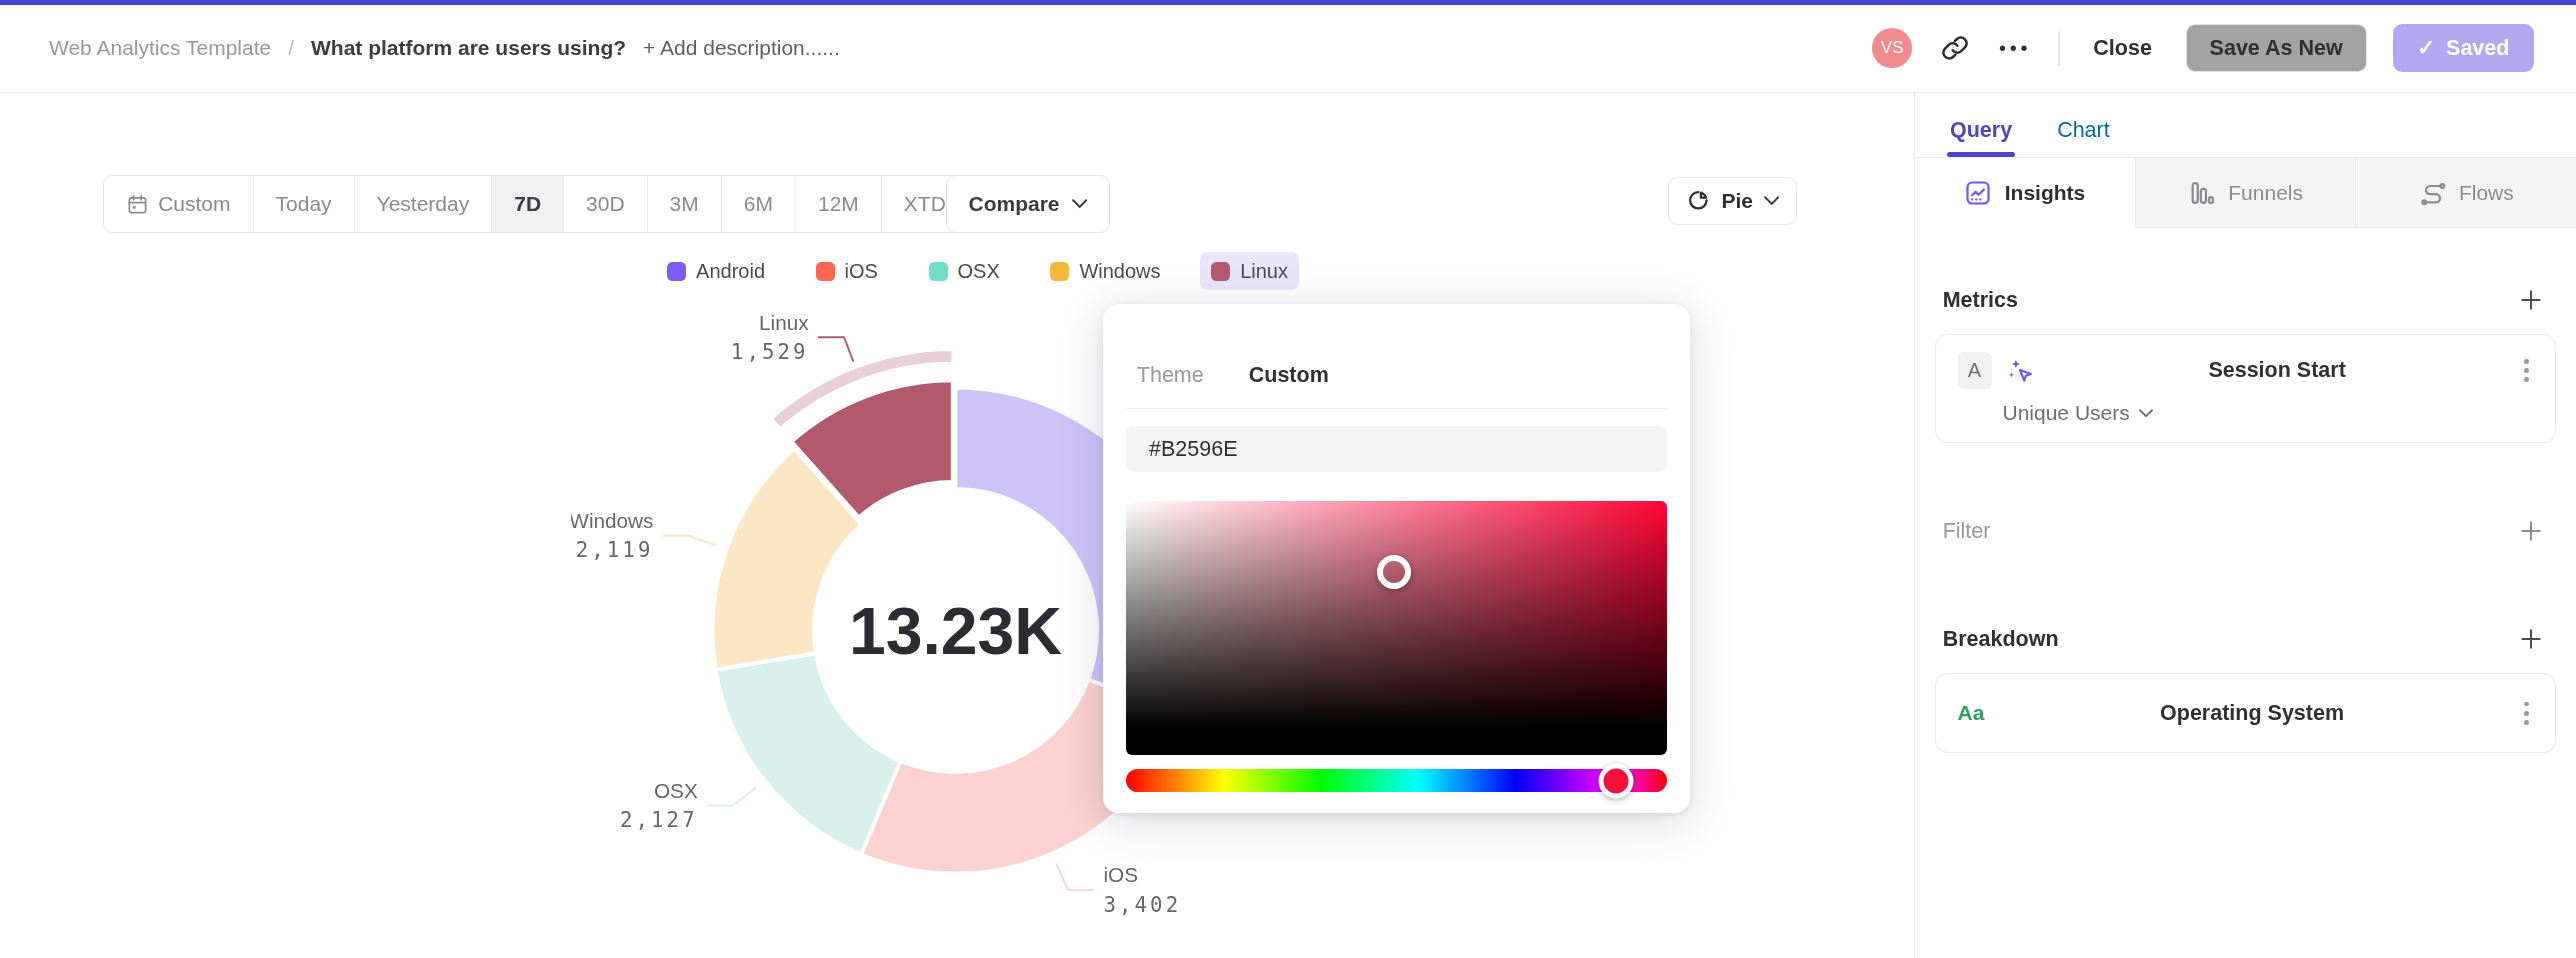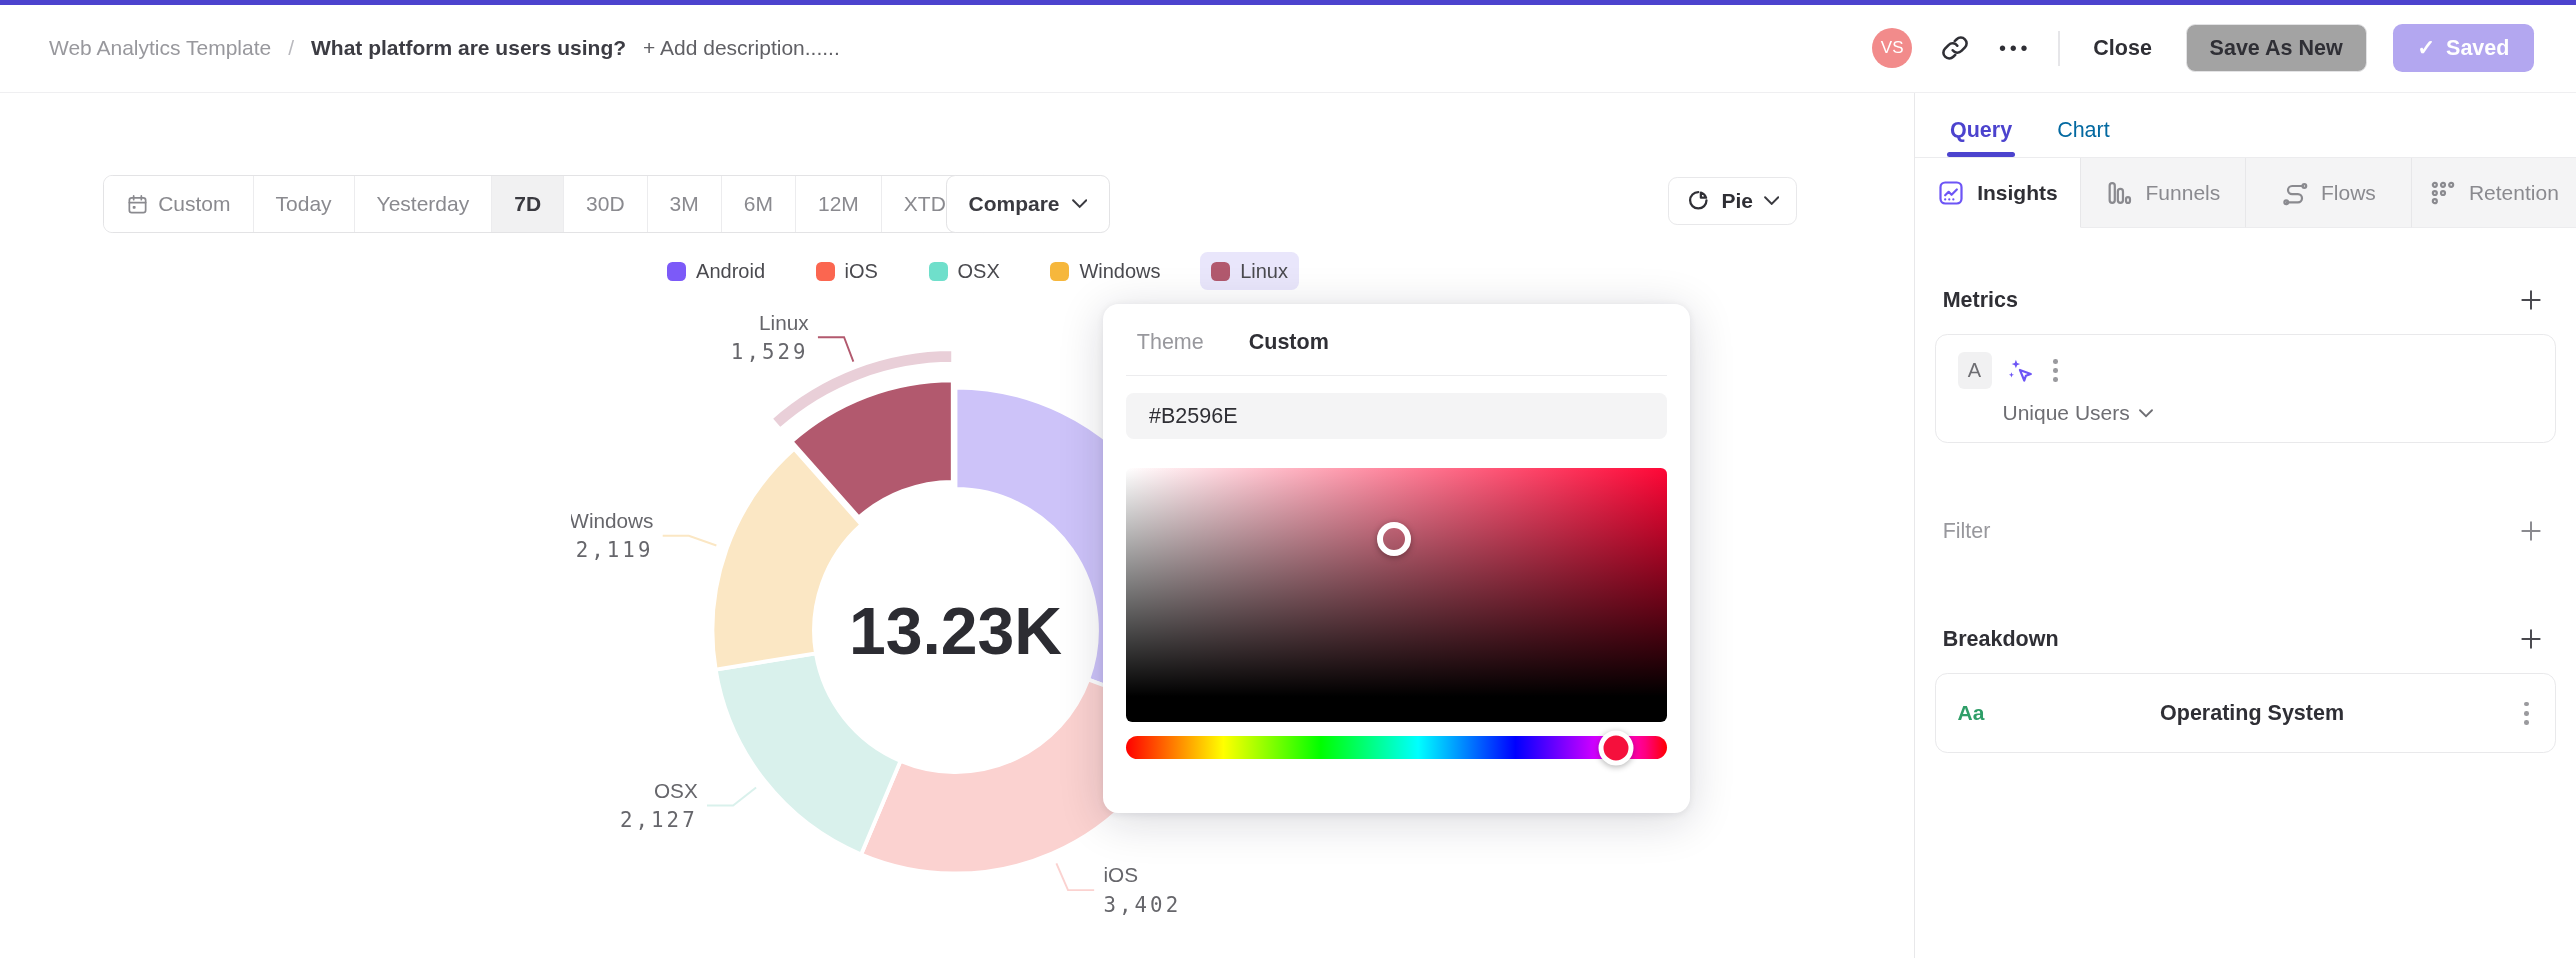--- a/index.html
+++ b/index.html
@@ -54,21 +54,21 @@
   .donut-wrap{ position:absolute; left:571px; top:246px; width:769px; height:769px; z-index:1; }
   .donut-name{ font-size:27px; fill:#66666B; font-family:"Liberation Sans",sans-serif;}
   .donut-value{ font-size:27px; fill:#66666B; font-family:"DejaVu Sans Mono",monospace; letter-spacing:4px;}
   .donut-total{ font-size:86px; font-weight:bold; fill:#2C2C32; font-family:"Liberation Sans",sans-serif;}
   
   .picker{ position:absolute; left:1103px; top:304px; width:587px; height:509px; background:#fff;
     border-radius:15.4px; box-shadow:0 7.7px 46px rgba(20,20,45,.16), 0 1.5px 7.7px rgba(20,20,45,.08);
     z-index:20; padding:0 23px; }
   .picker-tabs{ display:flex; align-items:center; gap:45px; padding:26px 10.8px 20px 10.8px;
     border-bottom:1.5px solid #ECECEE; }
-  .picker-tab{ font-size:21.5px; color:#98989D; cursor:pointer; }
+  .picker-tab{ font-size:21.5px; color:#98989D; cursor:pointer;margin-top:33px; }
   .picker-tab.active{ color:#2F2F35; font-weight:600; }
   .hex-input{ margin-top:17px; height:46px; background:#F4F4F5; border-radius:7.7px; display:flex;
     align-items:center; padding-left:23px; font-size:21.5px; color:#2F2F35; }
   .sv-area{ position:relative; margin-top:29px; height:254px; border-radius:6.2px;
     background-image:linear-gradient(to bottom, rgba(0,0,0,0), #000 90%),
                      linear-gradient(to right, #fff, #FF0636); }
   .sv-handle{ position:absolute; width:34px; height:34px; border-radius:50%;
     border:6.2px solid #fff; box-shadow:0 1.5px 6.2px rgba(0,0,0,.35); transform:translate(-50%,-50%);}
   .hue-bar{ position:relative; margin-top:14px; height:23px; border-radius:11.5px;
     background:linear-gradient(to right,#f00 0%,#ff8000 9%,#ff0 18%,#80ff00 27%,#0f0 36%,#00ff80 45%,#0ff 54%,#0080ff 63%,#00f 72%,#8000ff 81%,#f0f 90%,#ff0080 96%,#f00 100%);}
@@ -310,33 +310,20 @@
       <div class="view-cell">
         <span>
           <svg width="28" height="28" viewBox="0 0 24 24" fill="none" stroke="#8A8A8F" stroke-width="1.9" stroke-linecap="round">
             <path d="M19 6H9.5a3.5 3.5 0 0 0 0 7h5a3.5 3.5 0 0 1 0 7H5"></path>
             <circle cx="20" cy="6" r="1.6"></circle>
             <circle cx="4.5" cy="20" r="1.6"></circle>
           </svg>
         </span>
         <span>Flows</span>
       </div>
-      <div class="view-cell">
-        <span>
-          <svg width="28" height="28" viewBox="0 0 24 24" fill="none" stroke="#8A8A8F" stroke-width="1.9">
-            <circle cx="5" cy="5" r="1.7"></circle>
-            <circle cx="12" cy="5" r="1.7"></circle>
-            <circle cx="19" cy="5" r="1.7"></circle>
-            <circle cx="5" cy="12" r="1.7"></circle>
-            <circle cx="12" cy="12" r="1.7"></circle>
-            <circle cx="5" cy="19" r="1.7"></circle>
-          </svg>
-        </span>
-        <span>Retention</span>
-      </div>
     </div>
 
   <div class="sb-content">
     <div class="section-head mt-metrics">
       <span class="section-title">Metrics</span>
       <span class="plus-btn">
         <svg width="26" height="26" viewBox="0 0 24 24" fill="none" stroke="#48484E" stroke-width="1.8" stroke-linecap="round">
             <path d="M12 4v16M4 12h16"></path>
           </svg>
       </span>
@@ -344,20 +331,21 @@
     <div class="card">
       <div class="card-row">
         <span class="a-badge">A</span>
         <span>
           <svg width="29" height="29" viewBox="0 0 24 24" fill="none">
             <path d="M8.2 3.2l1 2.5 2.5 1-2.5 1-1 2.5-1-2.5-2.5-1 2.5-1z" fill="#6D55F6"></path>
             <path d="M11.5 11.5l9 3.4-4 1.4-1.4 4z" fill="none" stroke="#6D55F6" stroke-width="1.8" stroke-linejoin="round"></path>
             <path d="M4.5 13.5l.6 1.5 1.5.6-1.5.6-.6 1.5-.6-1.5-1.5-.6 1.5-.6z" fill="#6D55F6"></path>
           </svg>
         </span>
+        <span class="card-title">Session Start</span>
         <span class="kebab">
             <span></span>
             <span></span>
             <span></span>
           </span>
       </div>
       <div class="card-sub">
         <span>Unique Users</span>
         <svg width="14" height="8.5" viewBox="0 0 14 8" fill="none" stroke="#6E6E73" stroke-width="1.8" stroke-linecap="round">
             <path d="M1 1l6 6 6-6"></path>

